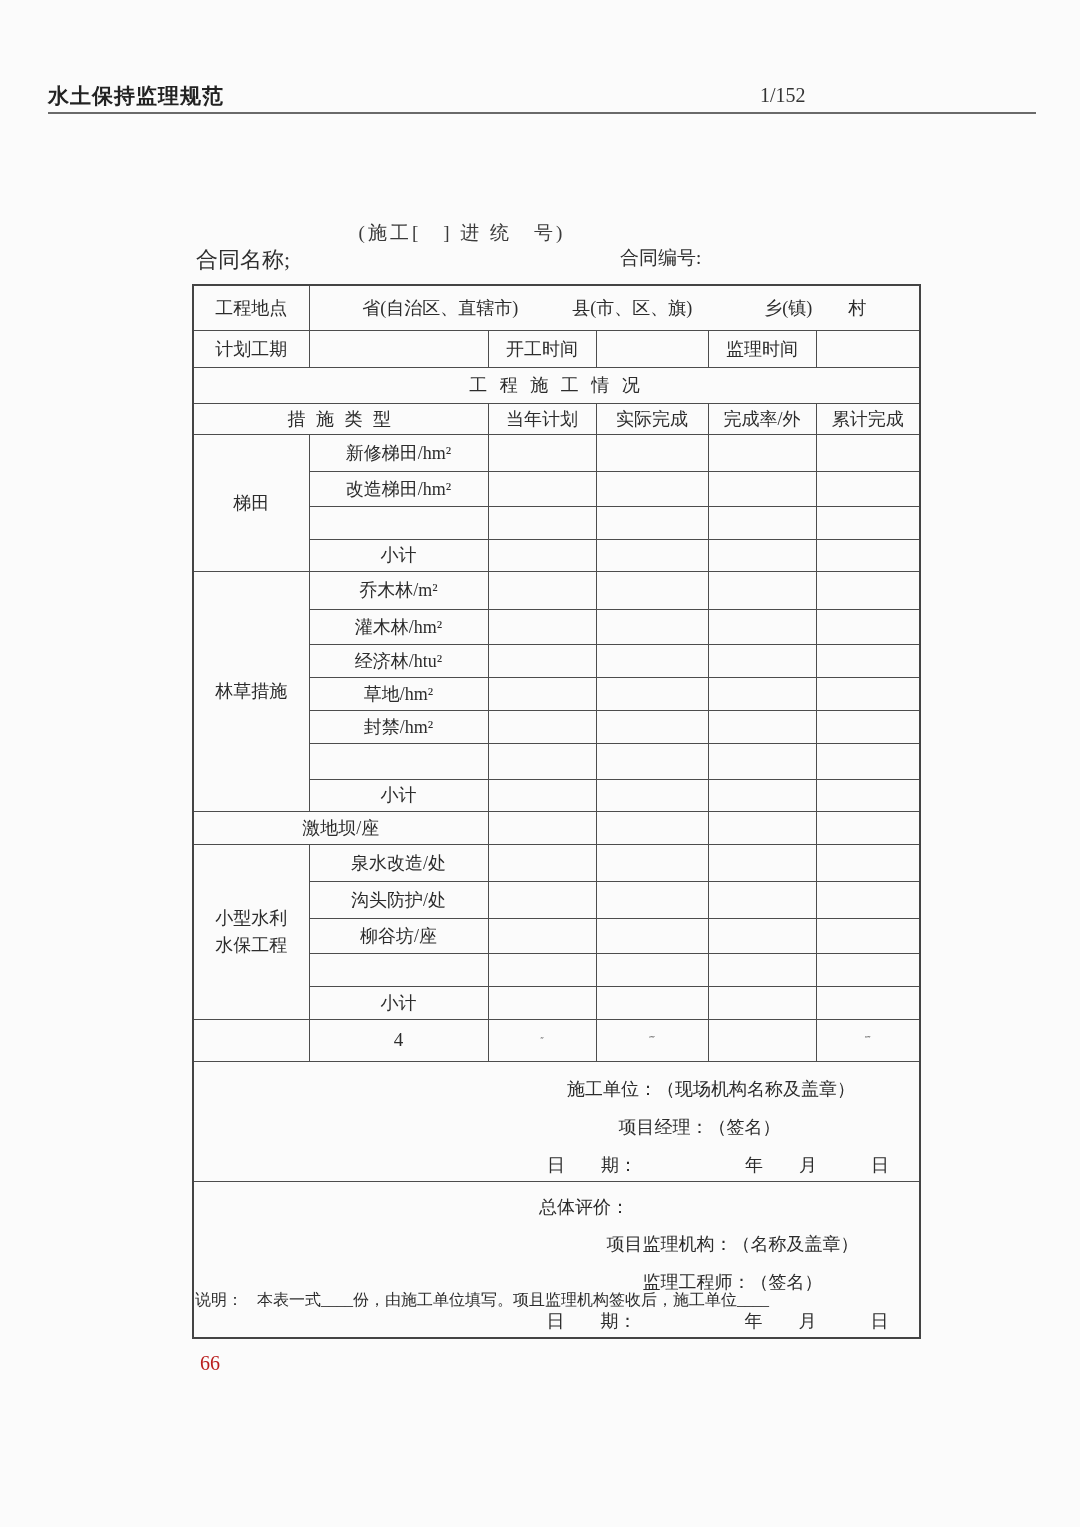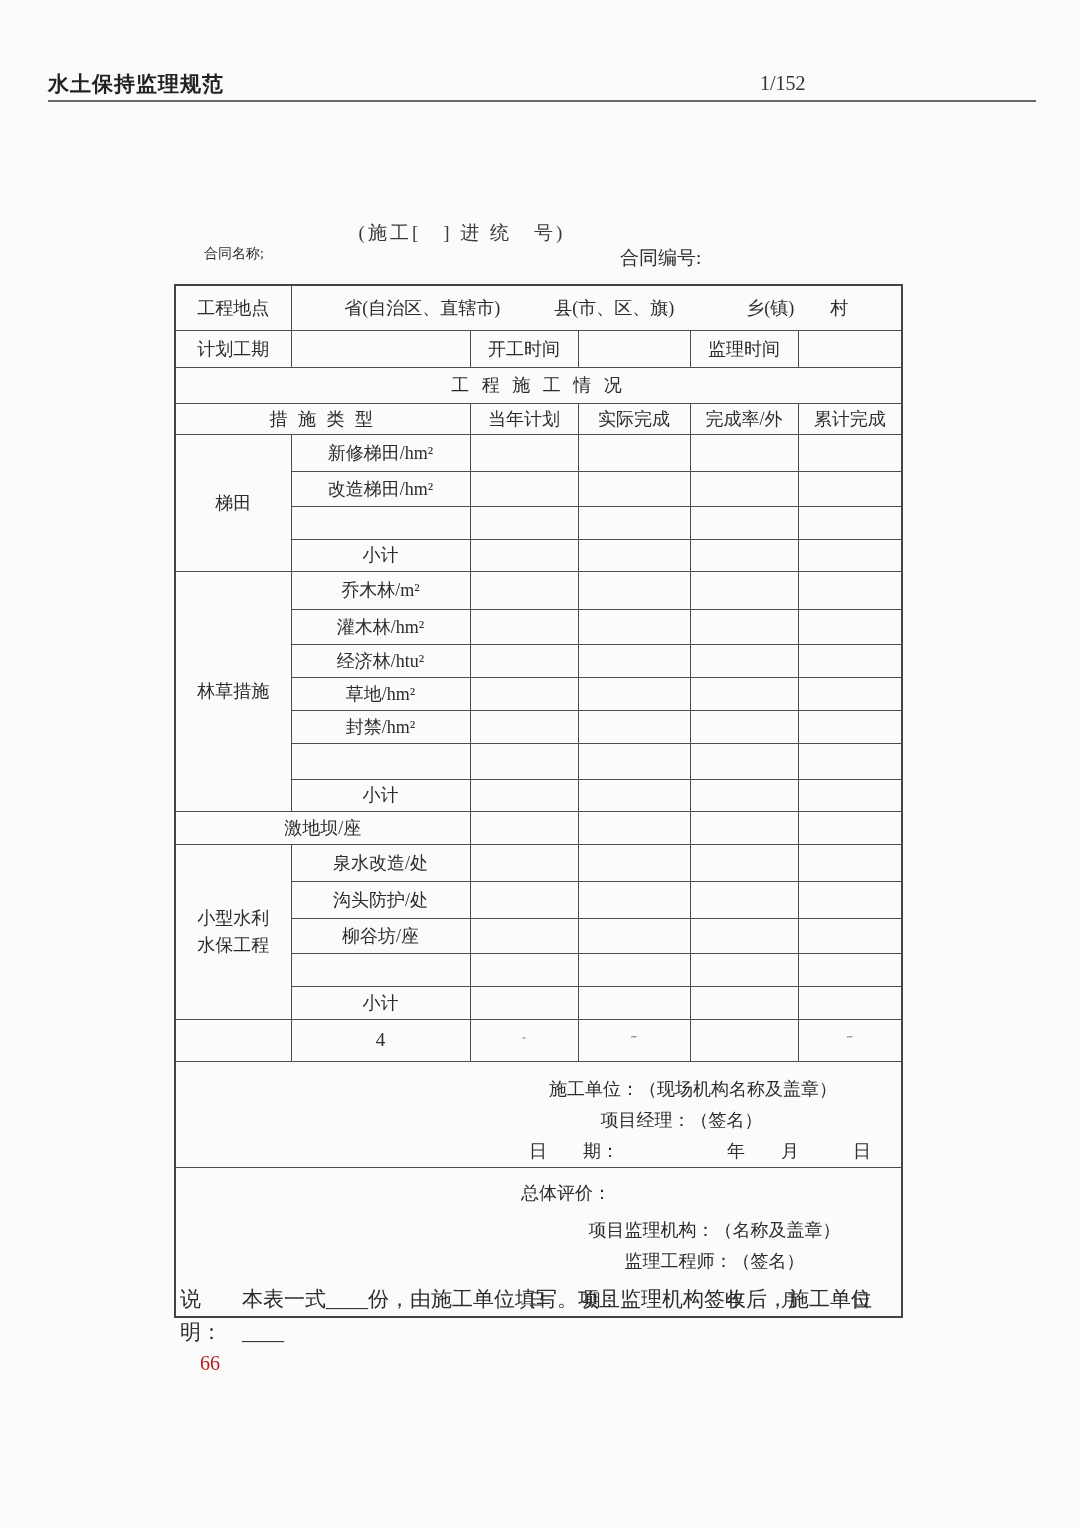--- a/index.html
+++ b/index.html
@@ -7,54 +7,54 @@
   .page {
     position:relative;
     width:1080px; height:1527px;
     margin:0 auto;
     background:#fbfbfb;
     color:#2f2f2f;
     font-family:"Liberation Serif","DejaVu Serif",serif;
     overflow:hidden;
   }
   
-  .runhead { position:absolute; left:48px; right:44px; top:64px; height:38px;
+  .runhead { position:absolute; left:48px; right:44px; top:76px; height:38px;
              border-bottom:2px solid #6a6a6a; }
   .runhead .doc-title { position:absolute; left:0; top:6px;
         font-family:"Liberation Sans","DejaVu Sans",sans-serif;
         font-weight:bold; font-size:21px; letter-spacing:1px; color:#222; }
   .runhead .pageind { position:absolute; left:712px; top:8px; font-size:20px; color:#333; }
 
   
   .title-row { position:absolute; left:0; top:182px; width:1080px; text-align:center;
         font-family:"Liberation Sans","DejaVu Sans",sans-serif;
         font-weight:bold; font-size:21px; color:#1f1f1f; letter-spacing:1px; }
   .title-row span { margin:0 14px; }
   .subtitle-row { position:absolute; left:0; top:220px; width:924px; text-align:center;
         font-size:19px; letter-spacing:3px; color:#3a3a3a; }
-  .contract-name { position:absolute; left:204px; top:245px; font-size:14px; }
+  .contract-name { position:absolute; left:196px; top:245px; font-size:22px; }
   .contract-no   { position:absolute; left:620px; top:245px; font-size:19px; }
 
   
-  table.form { position:absolute; left:174px; top:284px; width:727px;
+  table.form { position:absolute; left:192px; top:284px; width:727px;
         border-collapse:collapse; table-layout:fixed;
         font-size:18px; color:#2c2c2c; }
   table.form td { border:1px solid #4d4d4d; text-align:center; vertical-align:middle;
         overflow:hidden; padding:0 2px; }
   table.form { border:2px solid #444; }
   .wrap-4 { width:78px; margin:18px auto; line-height:1.45; }
   .stray { font-size:9px; color:#5a5a5a; }
   .num-cell { font-size:19px; }
 
   .sig-block { text-align:left; vertical-align:top; }
-  .sig-block .l { line-height:31px; white-space:nowrap; }
-
-  
-  .note { position:absolute; left:180px; top:1283px; width:700px;
-          display:flex; font-size:21px; line-height:33px; color:#2c2c2c; }
+  .sig-block .l { line-height:31px; white-space:nowrap;margin-top:7px; }
+
+  
+  .note { position:absolute; left:195px; top:1283px; width:700px;
+          display:flex; font-size:16px; line-height:33px; color:#2c2c2c; }
   .note .note-label { flex:0 0 62px; }
   .note .note-body { flex:1; }
 
   .pageno { position:absolute; left:200px; top:1352px; font-size:20px; color:#b91c1c; }
 </style>
 </head>
 <body>
 
 <div class="page">
 

